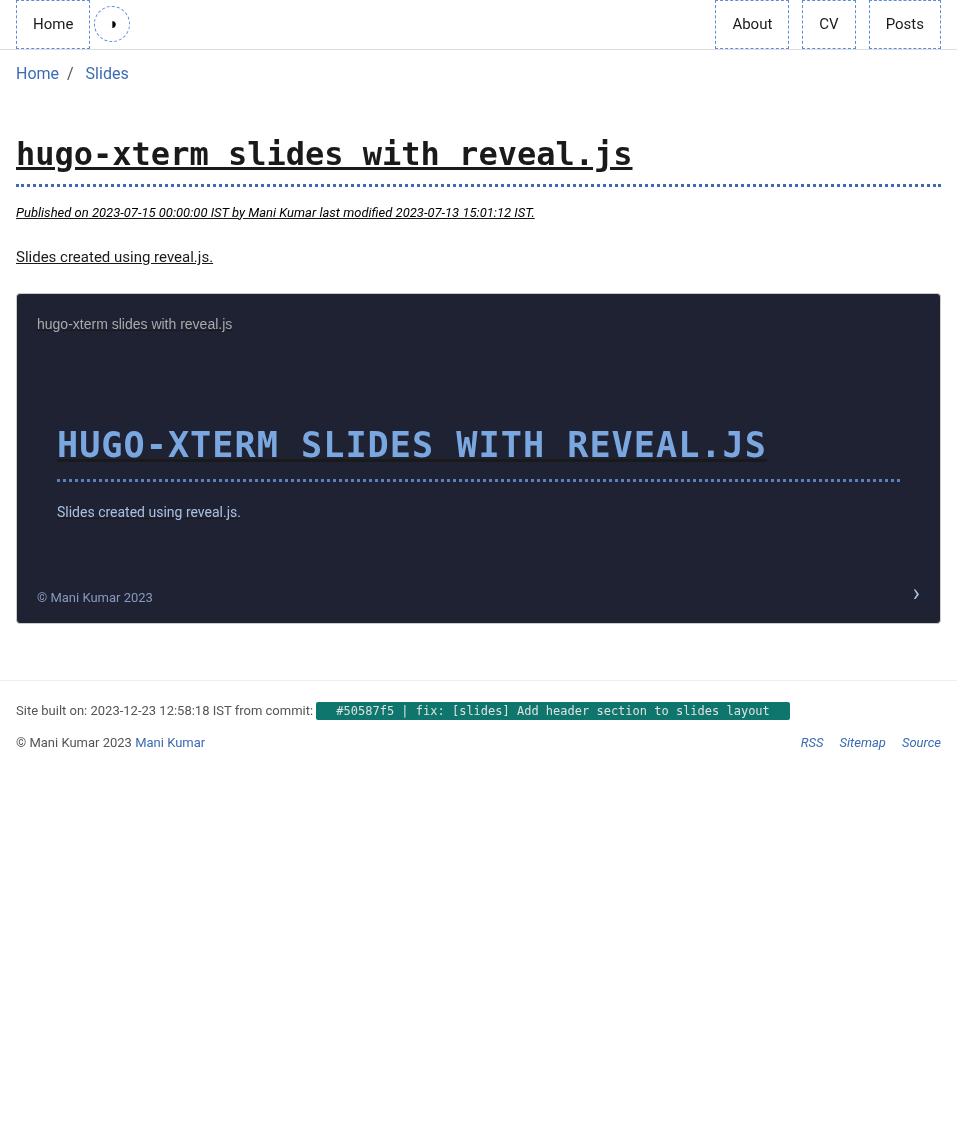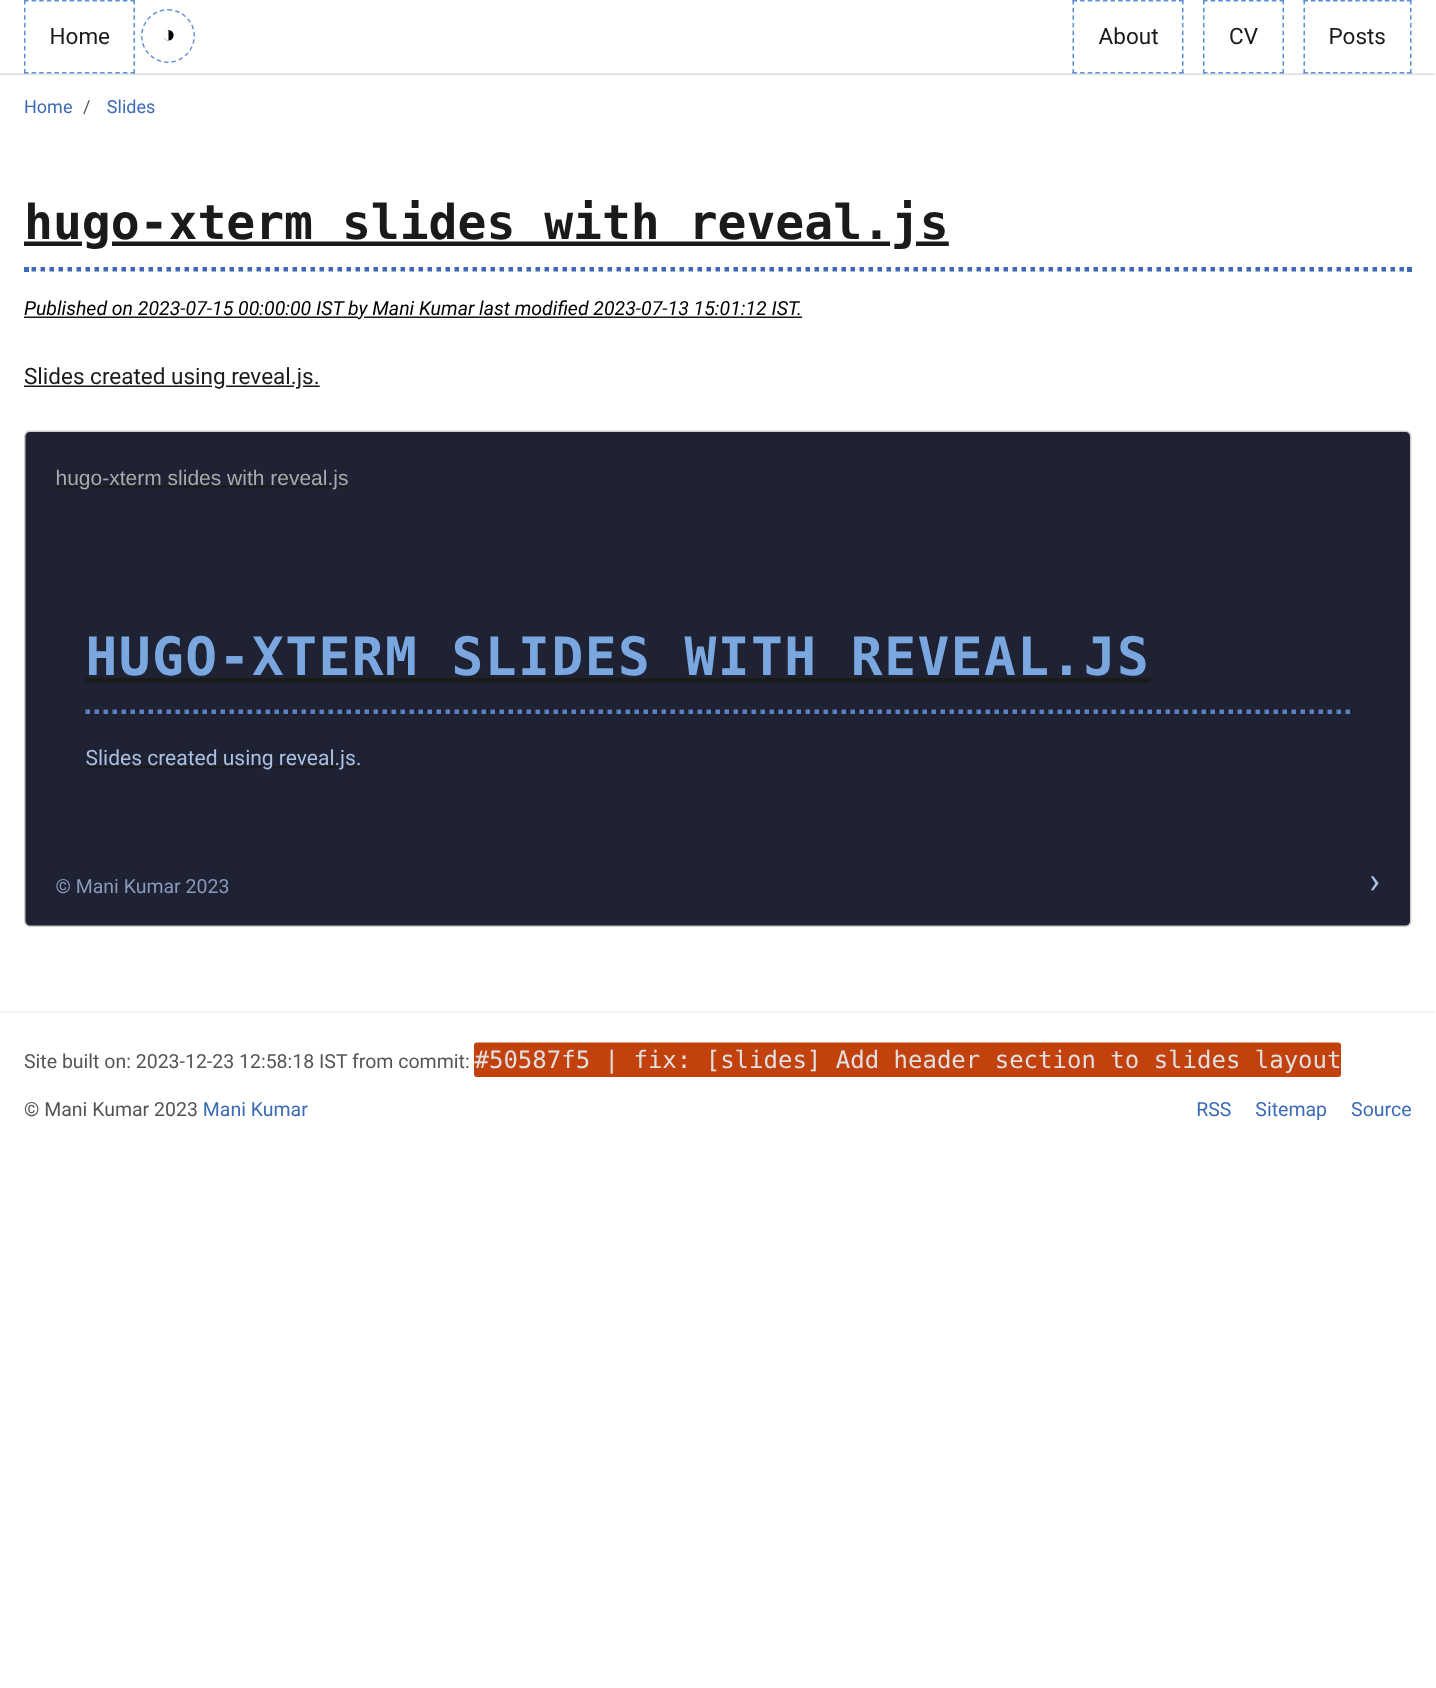--- a/index.html
+++ b/index.html
@@ -56,21 +56,21 @@
       border: 1px dashed #5b8dd9;
       cursor: pointer;
       border-radius: 50%;
       background: none;
       font-size: 16px;
     }
 
     
     .breadcrumb {
       padding: 12px 16px;
-      font-size: 12px;
+      font-size: 16px;
     }
 
     .breadcrumb a {
       color: #3b6bb5;
       text-decoration: none;
     }
 
     .breadcrumb span {
       color: #555;
       margin: 0 4px;
@@ -183,25 +183,25 @@
       font-size: 13px;
       color: #555;
     }
 
     .footer-top {
       margin-bottom: 12px;
     }
 
     .footer-top .commit-info {
       font-family: monospace;
-      background: #c2410c;
+      background: #0f766e;
       color: #e0e0e0;
-      padding: 2px 0;
+      padding: 2px 20px;
       border-radius: 2px;
-      font-size: 16px;
+      font-size: 12px;
     }
 
     .footer-middle {
       display: flex;
       justify-content: space-between;
       align-items: center;
       margin-bottom: 8px;
     }
 
     .footer-middle a {
@@ -211,20 +211,21 @@
 
     .footer-links {
       display: flex;
       gap: 16px;
     }
 
     .footer-links a {
       color: #3b6bb5;
       text-decoration: none;
       font-size: 13px;
+      font-style: italic;
     }
 
     .footer-bottom {
       font-size: 13px;
       color: #555;
     }
 
     .footer-bottom a {
       color: #3b6bb5;
       text-decoration: none;

